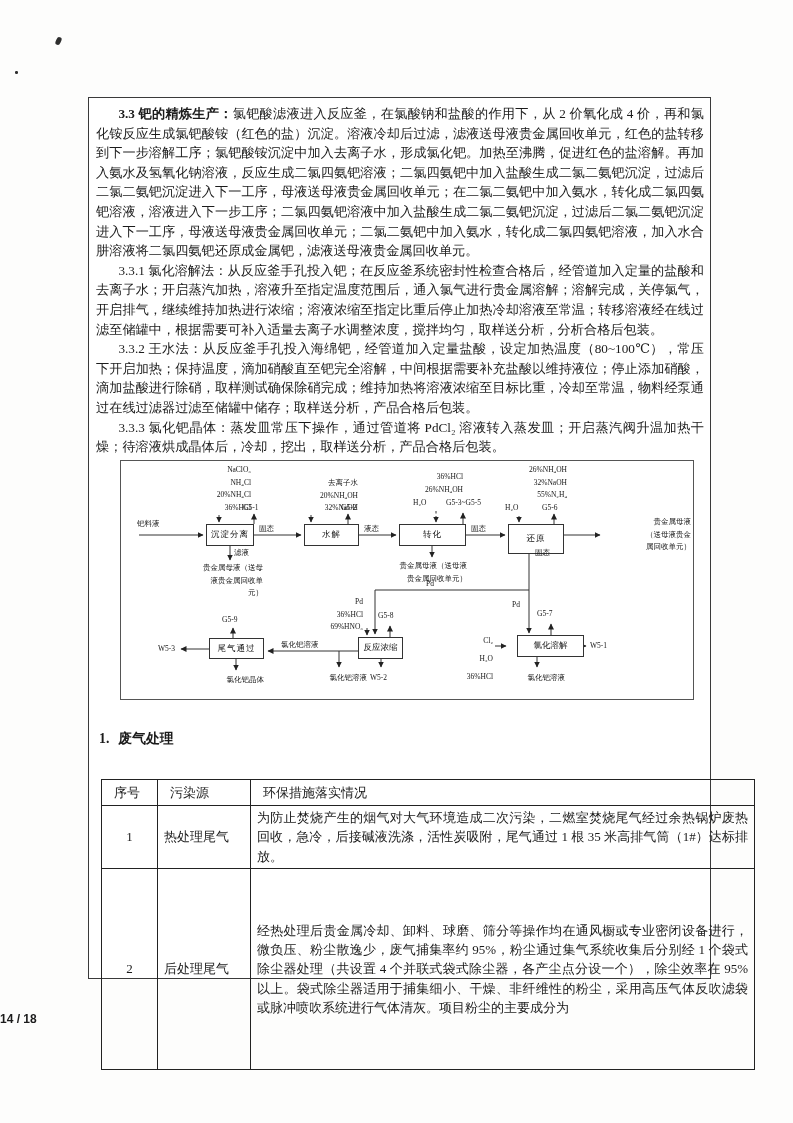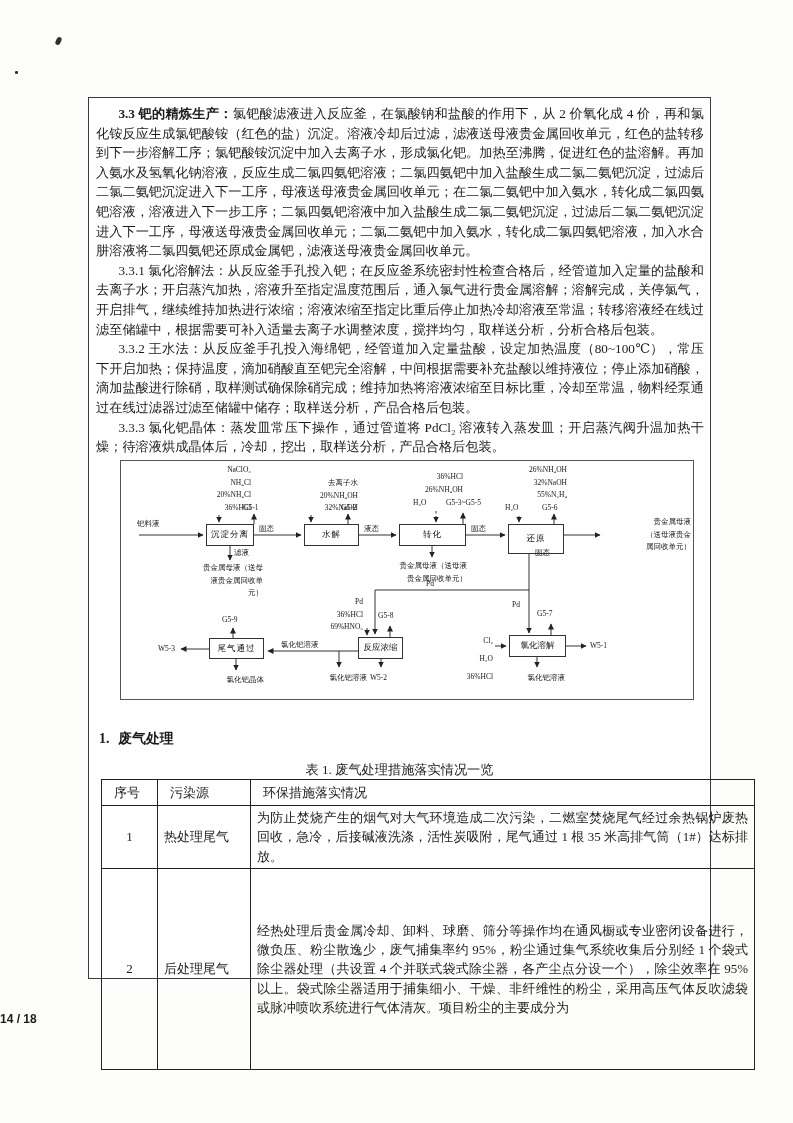--- a/index.html
+++ b/index.html
@@ -115,21 +115,21 @@
         </g>
       </g>
     </svg>
 
     <div class="dbox" style="left:85px;top:63px;width:48px;height:22px;">沉淀分离</div>
     <div class="dbox" style="left:183px;top:63px;width:55px;height:22px;">水解</div>
     <div class="dbox" style="left:278px;top:63px;width:67px;height:22px;">转化</div>
     <div class="dbox" style="left:387px;top:63px;width:56px;height:30px;">还原</div>
     <div class="dbox" style="left:88px;top:177px;width:55px;height:21px;">尾气通过</div>
     <div class="dbox" style="left:237px;top:176px;width:45px;height:22px;letter-spacing:0;">反应浓缩</div>
-    <div class="dbox" style="left:388px;top:174px;width:57px;height:22px;letter-spacing:0;">氯化溶解</div>
+    <div class="dbox" style="left:396px;top:174px;width:67px;height:22px;letter-spacing:0;">氯化溶解</div>
 
     <div class="dlabel" style="left:16px;top:57px;">钯料液</div>
     <div class="dlabel ctr" style="left:70px;top:3px;width:60px;">NaClO₃
 NH₄Cl
 20%NH₄Cl
 36%HCl</div>
     <div class="dlabel" style="left:122px;top:41px;">G5-1</div>
     <div class="dlabel ctr" style="left:173px;top:16px;width:64px;">去离子水
 20%NH₄OH
 32%NaOH</div>
@@ -172,21 +172,20 @@
 H₂O
 36%HCl</div>
     <div class="dlabel" style="left:416px;top:147px;">G5-7</div>
     <div class="dlabel" style="left:469px;top:179px;">W5-1</div>
     <div class="dlabel ctr" style="left:388px;top:211px;width:56px;">氯化钯溶液</div>
   </div>
 
   <div class="sec-heading">
     <span class="num">1.</span><span>废气处理</span>
   </div>
-  <div class="tbl-title">表 1.  废气处理措施落实情况一览</div>
 
   <table class="measures">
     <colgroup>
         <col class="col-no">
         <col class="col-src">
         <col>
       </colgroup>
     <tbody>
         <tr>
       <th style="height:26px;">序号</th>

